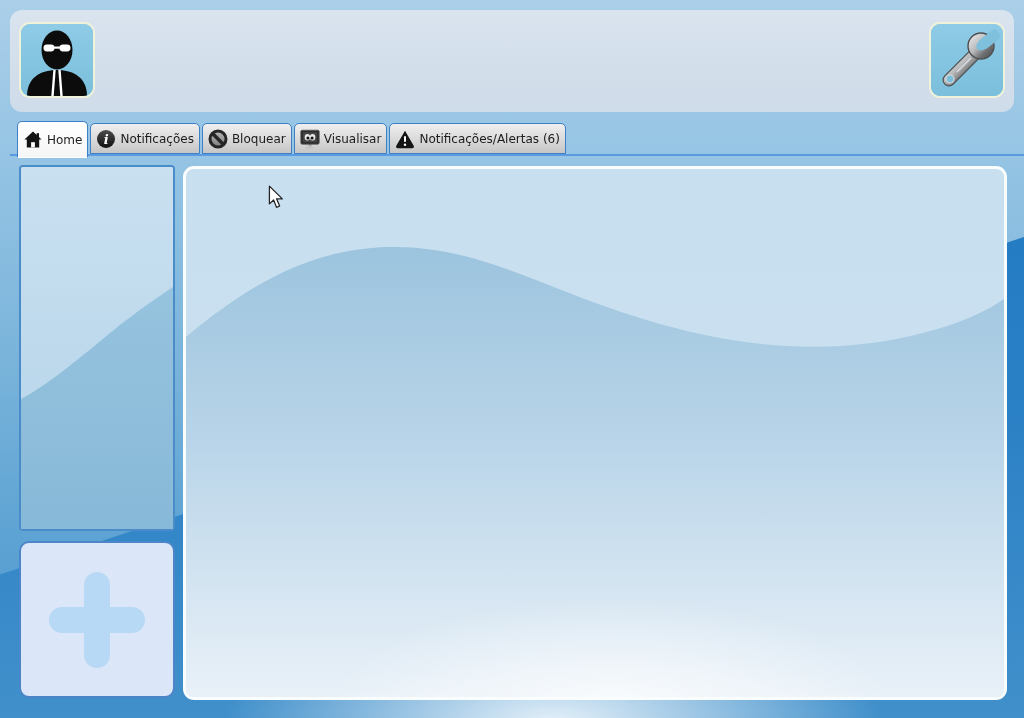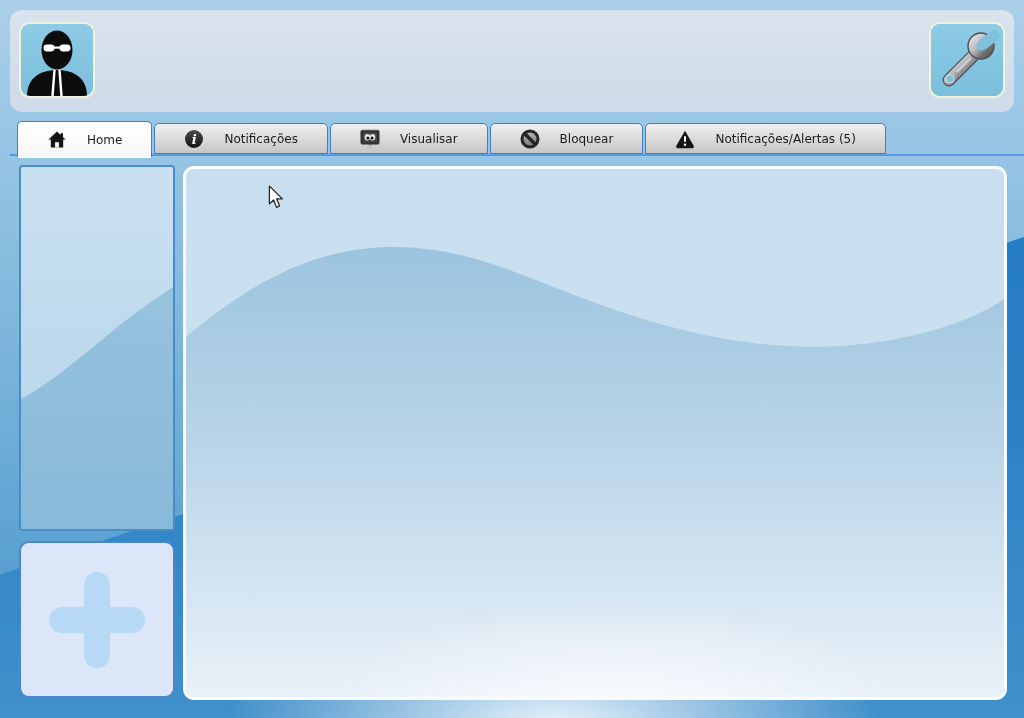--- a/index.html
+++ b/index.html
@@ -39,22 +39,22 @@
   .icon-button svg{display:block;width:100%;height:100%;border-radius:9px;}
 
   
   .tab-underline{
     position:absolute;left:10px;right:0;top:154px;height:2px;background:#5a9ae0;z-index:2;
   }
   .tabbar{
     position:absolute;left:17px;top:123px;z-index:3;display:flex;gap:2px;align-items:flex-start;
   }
   .tab{
-    box-sizing:border-box;height:31px;display:flex;align-items:center;gap:20px;
-    padding:0 29px;border:1px solid #3d80c6;border-radius:5px 5px 0 0;
+    box-sizing:border-box;height:31px;display:flex;align-items:center;gap:4px;
+    padding:0 5px;border:1px solid #3d80c6;border-radius:5px 5px 0 0;
     background:linear-gradient(to bottom,#efefef 0%,#d9d9d9 55%,#c6c6c6 100%);
     font-size:12px;color:#1c1c1c;white-space:nowrap;cursor:pointer;position:relative;
   }
   .tab.active{
     margin-top:-2px;height:37px;z-index:4;
     background:linear-gradient(to bottom,#ffffff 0%,#f6f6f6 100%);
     border-bottom:1px solid #ffffff;
   }
   .tab .tab-icon{width:20px;height:20px;flex:0 0 auto;}
   .tab .tab-icon svg{display:block;width:20px;height:20px;}
@@ -173,59 +173,59 @@
           <circle cx="10" cy="10" r="9" fill="url(#dk1)"></circle>
           <text x="10.2" y="14.6" text-anchor="middle" font-family="DejaVu Serif, serif" font-style="italic" font-weight="bold" font-size="13" fill="#ffffff">i</text>
         </svg>
       </span>
       <span>Notificações</span>
     </div>
 
     <div class="tab">
       <span class="tab-icon">
         <svg viewBox="0 0 20 20">
+          <defs>
+              <linearGradient id="dk2" x1="0" y1="0" x2="0" y2="1">
+            <stop offset="0" stop-color="#b5b5b5"></stop>
+                <stop offset="1" stop-color="#7e7e7e"></stop>
+          </linearGradient>
+            </defs>
+          <circle cx="10" cy="10" r="8" fill="url(#dk2)"></circle>
+          <circle cx="10" cy="10" r="8" fill="none" stroke="#262626" stroke-width="3"></circle>
+          <rect x="3" y="8.3" width="14" height="3.4" fill="#262626" transform="rotate(45 10 10)"></rect>
+        </svg>
+      </span>
+      <span>Bloquear</span>
+    </div>
+
+    <div class="tab">
+      <span class="tab-icon">
+        <svg viewBox="0 0 20 20">
           <ellipse cx="10" cy="18.6" rx="4.6" ry="1.1" fill="#c4c4c4"></ellipse>
           <rect x="8.4" y="14.6" width="3.2" height="2.6" fill="#a9a9a9"></rect>
           <rect x="0.8" y="1.2" width="18.4" height="14" rx="1.4" fill="#2b2b2b" stroke="#5c5c5c" stroke-width="0.8"></rect>
           <rect x="2.8" y="3.2" width="14.4" height="10" fill="#454545"></rect>
           <ellipse cx="7.4" cy="8.2" rx="2.7" ry="3.3" fill="#e9e9e9"></ellipse>
           <ellipse cx="12.6" cy="8.2" rx="2.7" ry="3.3" fill="#e9e9e9"></ellipse>
           <circle cx="7.9" cy="9" r="1.5" fill="#111111"></circle>
           <circle cx="12.1" cy="9" r="1.5" fill="#111111"></circle>
         </svg>
       </span>
       <span>Visualisar</span>
     </div>
 
     <div class="tab">
       <span class="tab-icon">
         <svg viewBox="0 0 20 20">
-          <defs>
-              <linearGradient id="dk2" x1="0" y1="0" x2="0" y2="1">
-            <stop offset="0" stop-color="#b5b5b5"></stop>
-                <stop offset="1" stop-color="#7e7e7e"></stop>
-          </linearGradient>
-            </defs>
-          <circle cx="10" cy="10" r="8" fill="url(#dk2)"></circle>
-          <circle cx="10" cy="10" r="8" fill="none" stroke="#262626" stroke-width="3"></circle>
-          <rect x="3" y="8.3" width="14" height="3.4" fill="#262626" transform="rotate(45 10 10)"></rect>
-        </svg>
-      </span>
-      <span>Bloquear</span>
-    </div>
-
-    <div class="tab">
-      <span class="tab-icon">
-        <svg viewBox="0 0 20 20">
           <path d="M10,1.8 L18.7,16.8 A1.6,1.6 0 0 1 17.3,19.2 L2.7,19.2 A1.6,1.6 0 0 1 1.3,16.8 Z" fill="#141414"></path>
           <rect x="9" y="7" width="2" height="6" rx="1" fill="#ffffff"></rect>
           <circle cx="10" cy="15.8" r="1.2" fill="#ffffff"></circle>
         </svg>
       </span>
-      <span>Notificações/Alertas (5)</span>
+      <span>Notificações/Alertas (6)</span>
     </div>
   </div>
 
   <div class="profile-panel">
     <svg viewBox="0 0 152 362" preserveAspectRatio="none">
       <defs>
         <linearGradient id="sbase" x1="0" y1="0" x2="0" y2="1">
           <stop offset="0" stop-color="#c9e0f0"></stop>
             <stop offset="1" stop-color="#b4d3e9"></stop>
         </linearGradient>

